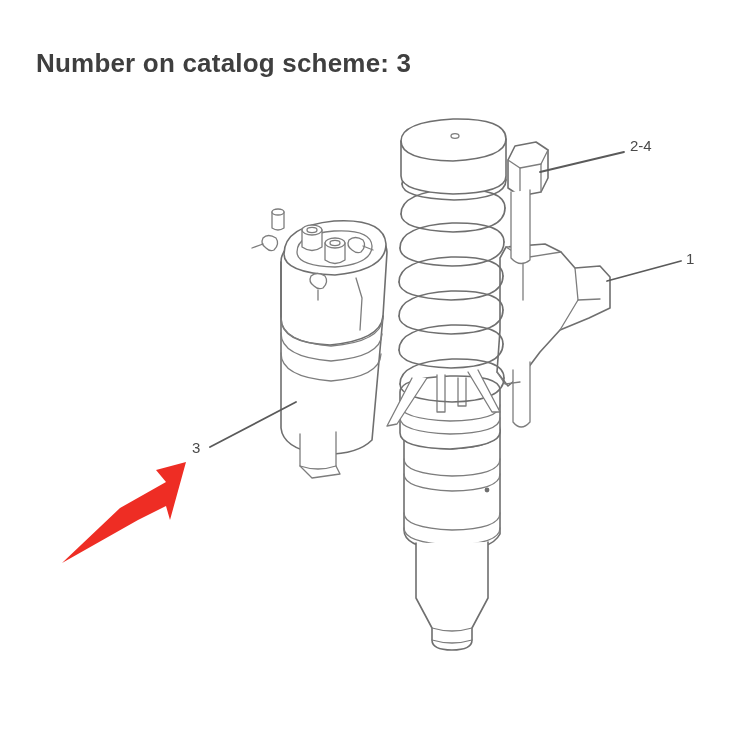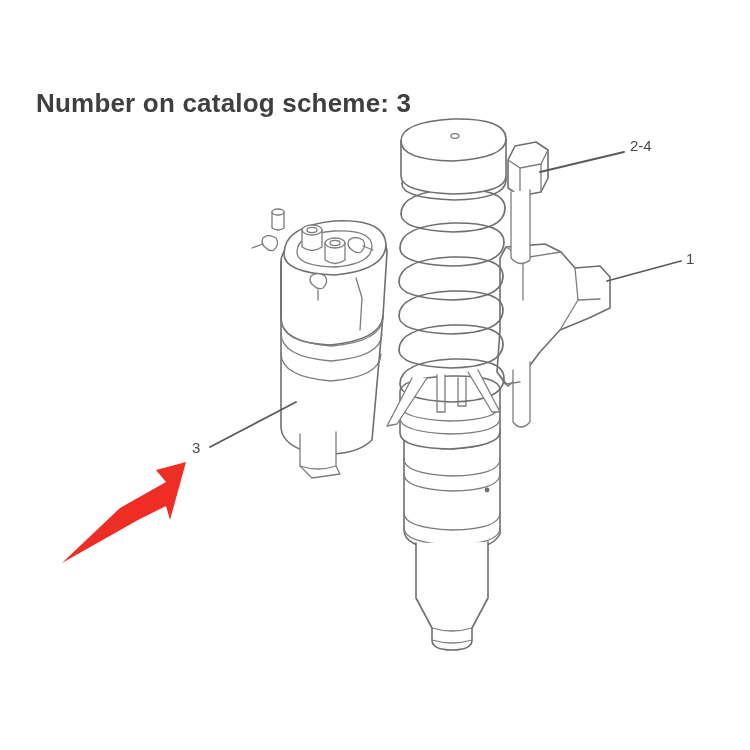--- a/index.html
+++ b/index.html
@@ -25,21 +25,20 @@
   #title {
     position: absolute;
     left: 36px;
     top: 48px;
     font-family: "Liberation Sans", sans-serif;
     font-size: 26px;
     font-weight: bold;
     color: #3f3f3f;
     letter-spacing: 0.2px;
     white-space: nowrap;
-    margin-top: 40px;
   }
   #figure {
     position: absolute;
     left: 0;
     top: 0;
     width: 750px;
     height: 750px;
   }
 </style>
 </head>

